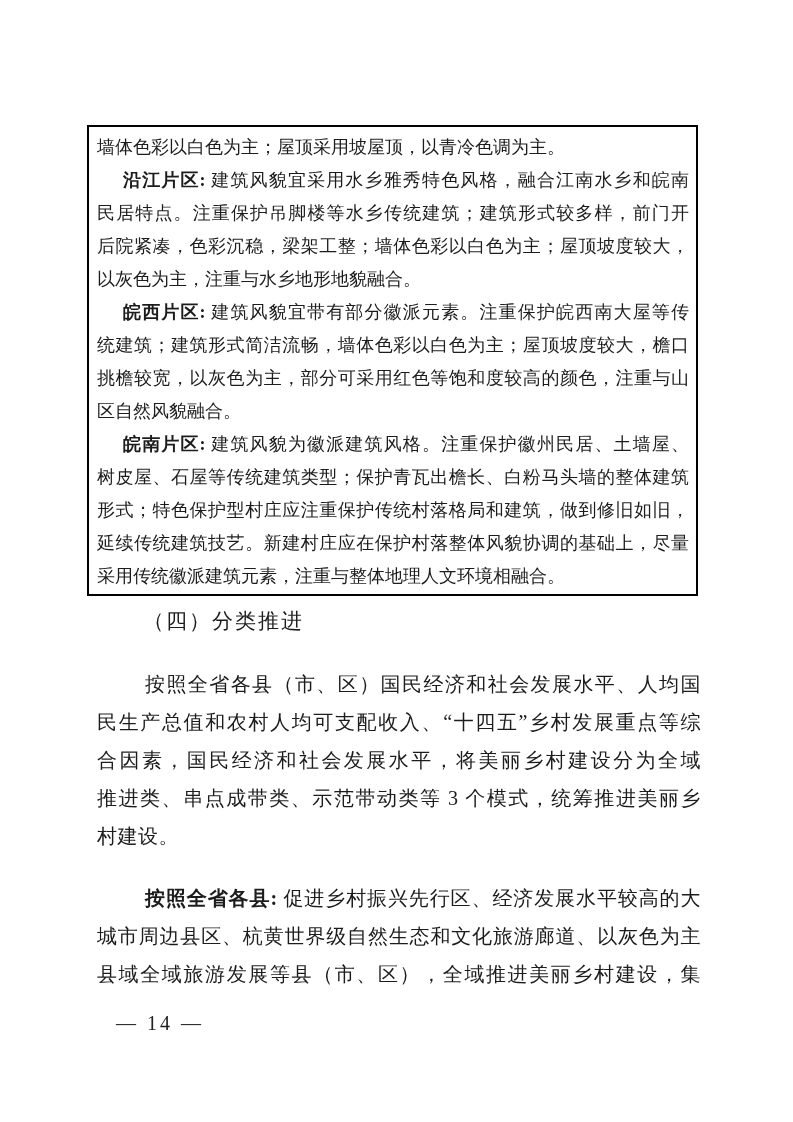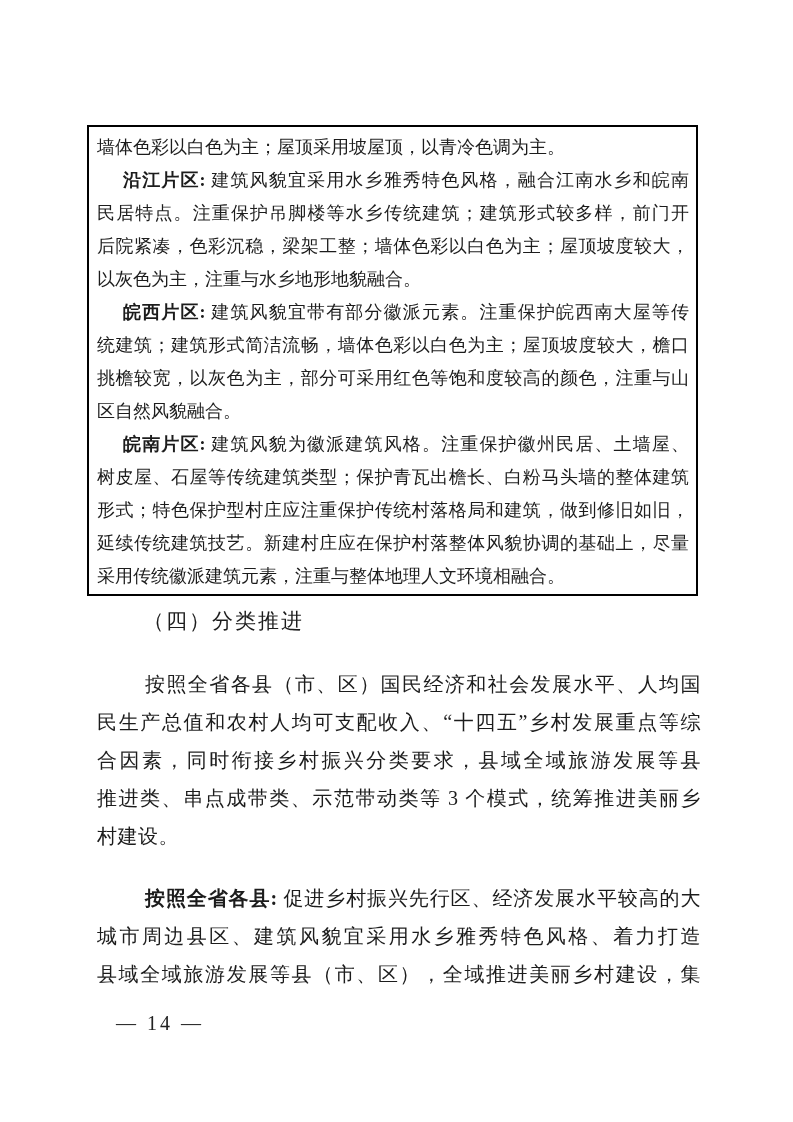--- a/index.html
+++ b/index.html
@@ -97,27 +97,27 @@
         <div class="line flush">采用传统徽派建筑元素，注重与整体地理人文环境相融合。</div>
       </div>
     </div>
 
   <div class="bodysec">
     <div class="heading">（四）分类推进</div>
     <div id="body-paras">
         <div>
           <div class="line indent">按照全省各县（市、区）国民经济和社会发展水平、人均国</div>
           <div class="line">民生产总值和农村人均可支配收入、“十四五”乡村发展重点等综</div>
-          <div class="line">合因素，同时衔接乡村振兴分类要求，县域全域旅游发展等县</div>
+          <div class="line">合因素，国民经济和社会发展水平，将美丽乡村建设分为全域</div>
           <div class="line">推进类、串点成带类、示范带动类等 3 个模式，统筹推进美丽乡</div>
           <div class="line flush">村建设。</div>
         </div>
         <div>
           <div class="line indent"><b class="label">按照全省各县:</b> 促进乡村振兴先行区、经济发展水平较高的大</div>
-          <div class="line">城市周边县区、建筑风貌宜采用水乡雅秀特色风格、着力打造</div>
+          <div class="line">城市周边县区、杭黄世界级自然生态和文化旅游廊道、以灰色为主</div>
           <div class="line">县域全域旅游发展等县（市、区），全域推进美丽乡村建设，集</div>
         </div>
       </div>
   </div>
 
   <div class="footer">— 14 —</div>
 
 </div>
 
 </body></html>

